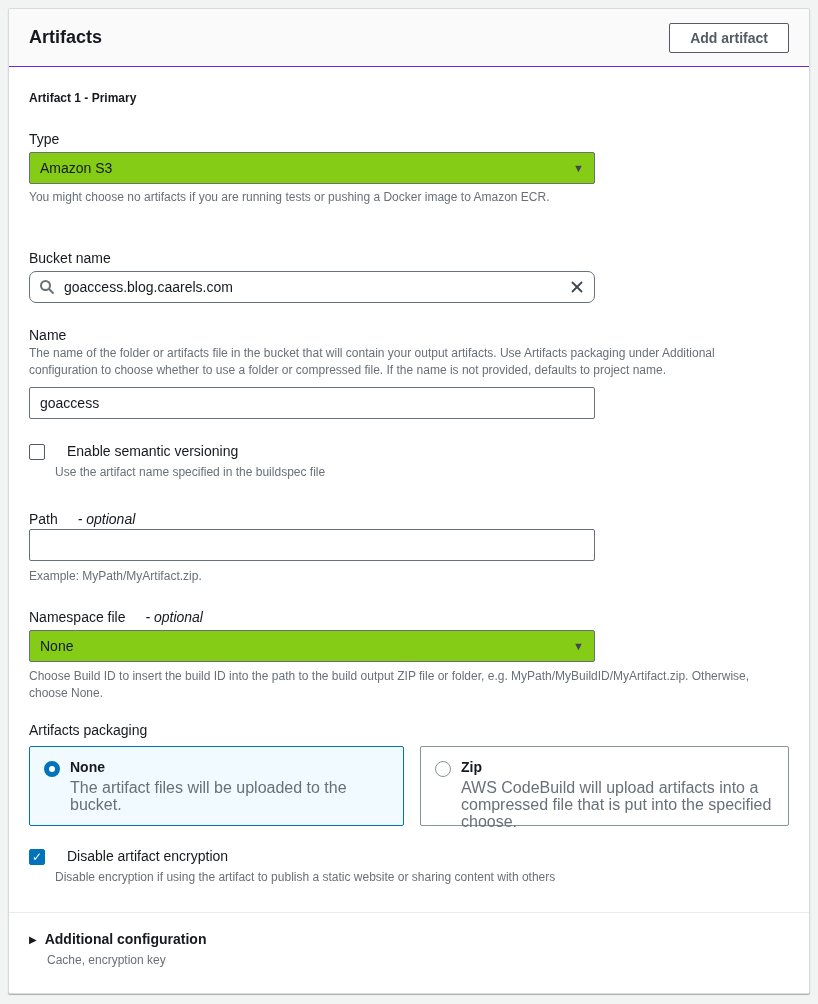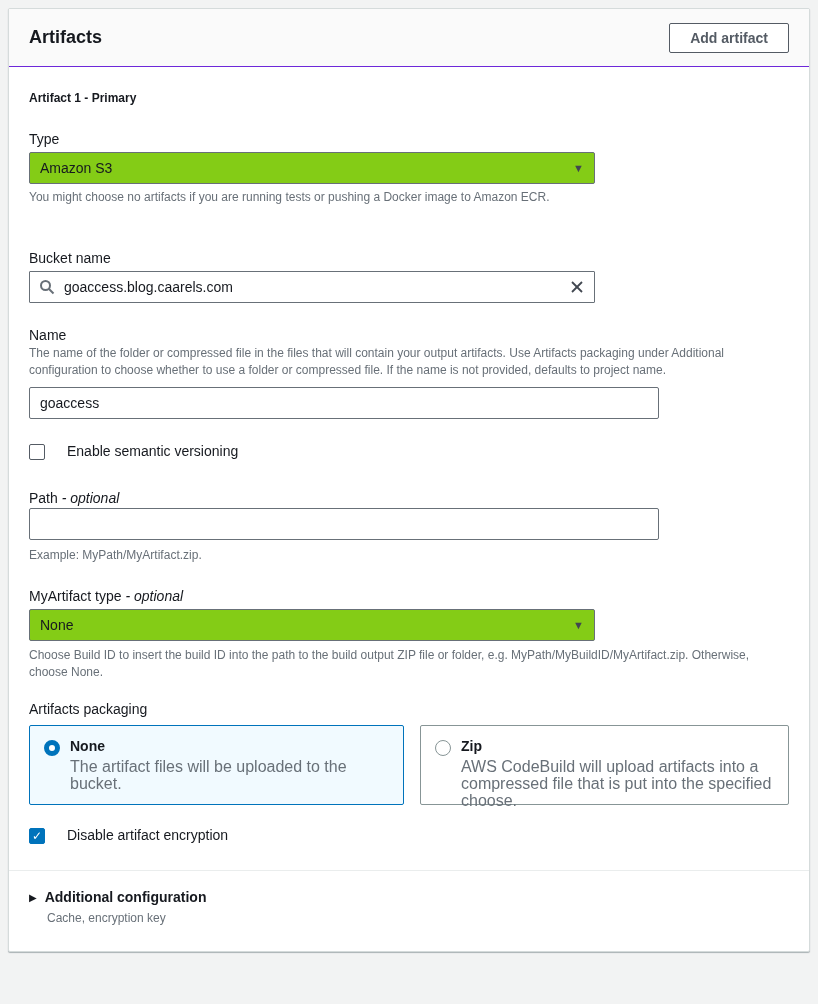--- a/index.html
+++ b/index.html
@@ -37,54 +37,54 @@
     font-size: 14px;
     font-weight: 700;
     padding: 6px 20px;
     cursor: pointer;
     font-family: inherit;
   }
   
   .card-content { padding: 16px 20px 26px 20px; }
   .section-title { font-size: 12px; font-weight: 700; margin: 8px 0 26px 0; }
   .field-label { font-size: 14px; color: #16191f; margin-bottom: 5px; }
-  .optional { font-style: italic; }
+  .optional { font-style: italic; margin-left: 16px; }
   .help-text { font-size: 12px; color: #687078; line-height: 17px; }
 
   .select-box {
     width: 566px; height: 32px;
     border: 1px solid #687078;
     border-radius: 2px;
     background: #84cc16;
     display: flex; align-items: center;
     padding: 0 10px;
     font-size: 14px;
     cursor: pointer;
   }
   .select-box .caret { margin-left: auto; font-size: 11px; color: #414750; }
 
   .text-input {
-    width: 630px; height: 32px;
+    width: 566px; height: 32px;
     border: 1px solid #687078;
     border-radius: 2px;
     font-size: 14px;
     font-family: inherit;
     color: #16191f;
     padding: 0 10px;
     background: #ffffff;
     outline: none;
   }
   .search-wrap {
     position: relative;
     width: 566px; height: 32px;
   }
   .search-wrap input {
     width: 100%; height: 100%;
     border: 1px solid #687078;
-    border-radius: 1px;
+    border-radius: 7px;
     font-size: 14px;
     font-family: inherit;
     color: #16191f;
     padding: 0 32px 0 34px;
     outline: none;
   }
   .search-icon-wrap {
     position: absolute; left: 10px; top: 8px;
     width: 16px; height: 16px; color: #687078;
   }
@@ -203,49 +203,50 @@
             <line x1="13" y1="3" x2="3" y2="13"></line>
           </svg>
         </span>
       </div>
     </div>
 
     <div class="spacer-md"></div>
 
     <div>
       <div class="field-label" style="margin-bottom:2px;">Name</div>
-      <div class="help-text" style="margin-bottom:8px; max-width:756px;">The name of the folder or compressed file in the files that will contain your output artifacts. Use Artifacts packaging under Additional configuration to choose whether to use a folder or compressed file. If the name is not provided, defaults to project name.</div>
+      <div class="help-text" style="margin-bottom:8px; max-width:756px;">The name of the folder or artifacts file in the bucket that will contain your output artifacts. Use Artifacts packaging under Additional configuration to choose whether to use a folder or compressed file. If the name is not provided, defaults to project name.</div>
       <input type="text" class="text-input" value="goaccess" style="">
     </div>
 
     <div class="spacer-md"></div>
 
     <div>
       <div class="check-row">
         <span class="checkbox"></span>
         <span class="check-label">Enable semantic versioning</span>
       </div>
+      <div class="help-text check-help">Use the artifact name specified in the buildspec file</div>
     </div>
 
     <div style="height:30px;"></div>
 
     <div>
       <div class="field-label" style="margin-bottom:2px;">
         <span>Path</span>
         <span class="optional">- optional</span>
       </div>
       <input type="text" class="text-input" value="" style="">
       <div class="help-text" style="margin-top:7px;">Example: MyPath/MyArtifact.zip.</div>
     </div>
 
     <div class="spacer-md"></div>
 
     <div>
       <div class="field-label">
-        <span>MyArtifact type</span>
+        <span>Namespace file</span>
         <span class="optional">- optional</span>
       </div>
       <div class="select-box">
         <span>None</span>
         <span class="caret">▼</span>
       </div>
       <div class="help-text" style="margin-top:6px; max-width:760px;">Choose Build ID to insert the build ID into the path to the build output ZIP file or folder, e.g. MyPath/MyBuildID/MyArtifact.zip. Otherwise, choose None.</div>
     </div>
 
     <div class="spacer-sm"></div>
@@ -270,20 +271,21 @@
       </div>
     </div>
 
     <div style="height:22px;"></div>
 
     <div>
       <div class="check-row">
         <span class="checkbox checked">✓</span>
         <span class="check-label">Disable artifact encryption</span>
       </div>
+      <div class="help-text check-help">Disable encryption if using the artifact to publish a static website or sharing content with others</div>
     </div>
 
   </div>
 
   <div class="card-footer">
     <div class="expander-row">
       <span class="expander-caret">▶</span>
       <span class="expander-label">Additional configuration</span>
     </div>
     <div class="help-text expander-help">Cache, encryption key</div>

